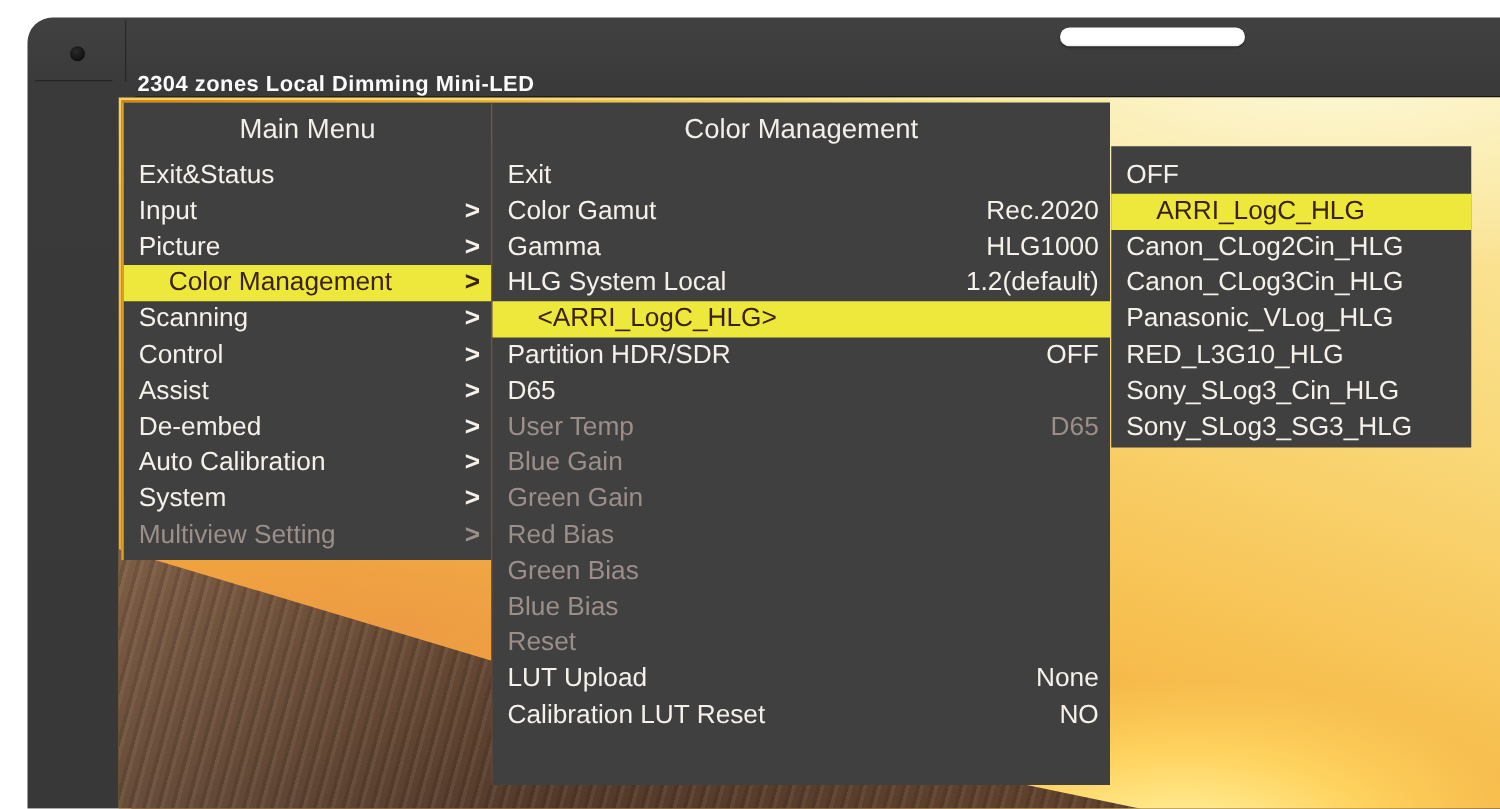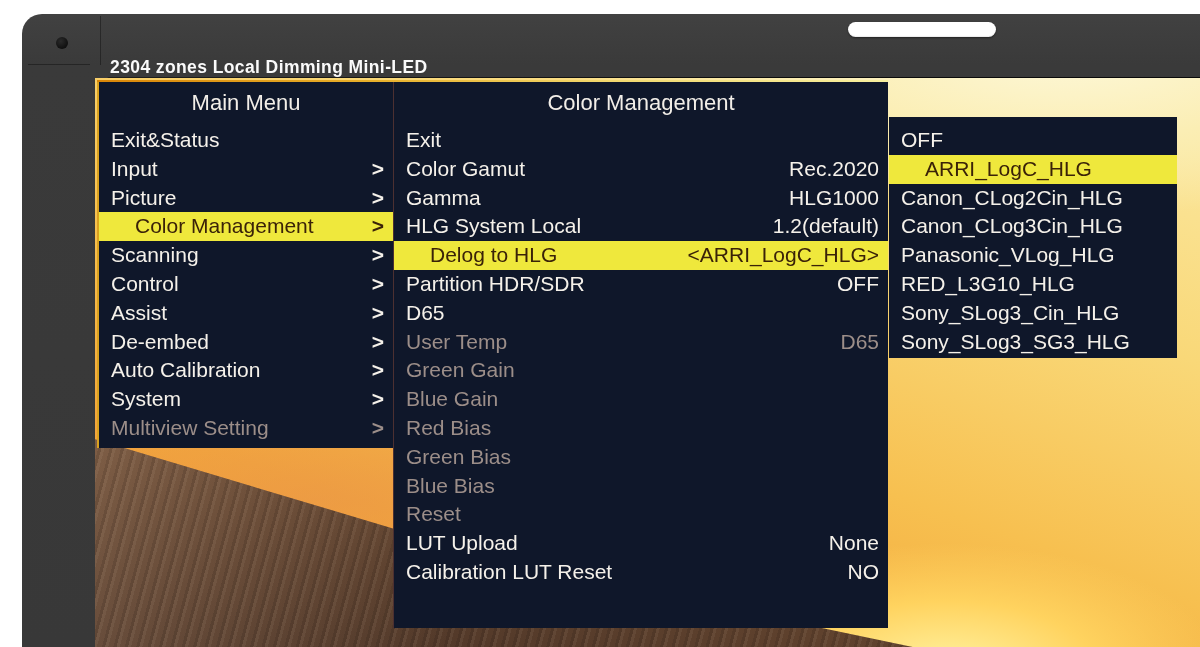--- a/index.html
+++ b/index.html
@@ -33,21 +33,21 @@
   .mountain { position:absolute; left:0; top:0; width:100%; height:100%;
     clip-path:polygon(0% 63.5%, 37% 85%, 74% 100%, 0% 100%);
     background:
       repeating-linear-gradient(105deg, rgba(0,0,0,0.10) 0 3px, rgba(255,235,210,0.06) 3px 6px, rgba(0,0,0,0) 6px 11px),
       linear-gradient(115deg, rgba(255,205,160,0.30) 0%, rgba(255,205,160,0) 45%),
       linear-gradient(200deg, #bd8a64 0%, #8a5f45 35%, #64452f 65%, #483226 100%); }
 
   
   .osd-top-border { position:absolute; left:97px; top:80px; width:791px; height:2px;
     background:linear-gradient(to right, #d98608 0%, #e8b02a 35%, #f2d86e 65%, #f7ef9e 100%); }
-  .panel { position:absolute; background:#0f172a; color:#f5f1ea; font-size:21px; }
+  .panel { position:absolute; background:#404040; color:#f5f1ea; font-size:21px; }
   .panel-main { left:97px; top:82px; width:296px; height:366px; border-left:2px solid #daa21f; }
   .panel-sub  { left:393px; top:82px; width:495px; height:546px; border-left:1px solid rgba(150,80,58,0.45); }
   .panel-lut  { left:889px; top:117px; width:288px; height:241px; padding-top:9px; }
   .panel-title { height:44px; line-height:42px; text-align:center; font-size:22px; color:#f2eee8; }
   .row { display:flex; align-items:flex-start; height:28.8px; line-height:28.8px;
     padding:0 9px 0 12px; white-space:nowrap; }
   .lbl { flex:1 1 auto; text-align:left; }
   .val { flex:0 0 auto; text-align:right; }
   .arr { flex:0 0 auto; font-weight:700; font-size:21px; }
   .sel { background:#efe83c;padding-left:36px; }
@@ -132,40 +132,39 @@
     </div>
     <div class="row">
       <span class="lbl">Gamma</span>
       <span class="val">HLG1000</span>
     </div>
     <div class="row">
       <span class="lbl">HLG System Local</span>
       <span class="val">1.2(default)</span>
     </div>
     <div class="row sel">
-      <span class="lbl">Delog to HLG</span>
       <span class="val">&lt;ARRI_LogC_HLG&gt;</span>
     </div>
     <div class="row">
       <span class="lbl">Partition HDR/SDR</span>
       <span class="val">OFF</span>
     </div>
     <div class="row">
       <span class="val">D65</span>
     </div>
     <div class="row dis">
       <span class="lbl">User Temp</span>
       <span class="val">D65</span>
     </div>
     <div class="row dis">
+      <span class="lbl">Blue Gain</span>
+      <span class="val"></span>
+    </div>
+    <div class="row dis">
       <span class="lbl">Green Gain</span>
-      <span class="val"></span>
-    </div>
-    <div class="row dis">
-      <span class="lbl">Blue Gain</span>
       <span class="val"></span>
     </div>
     <div class="row dis">
       <span class="lbl">Red Bias</span>
       <span class="val"></span>
     </div>
     <div class="row dis">
       <span class="lbl">Green Bias</span>
       <span class="val"></span>
     </div>

